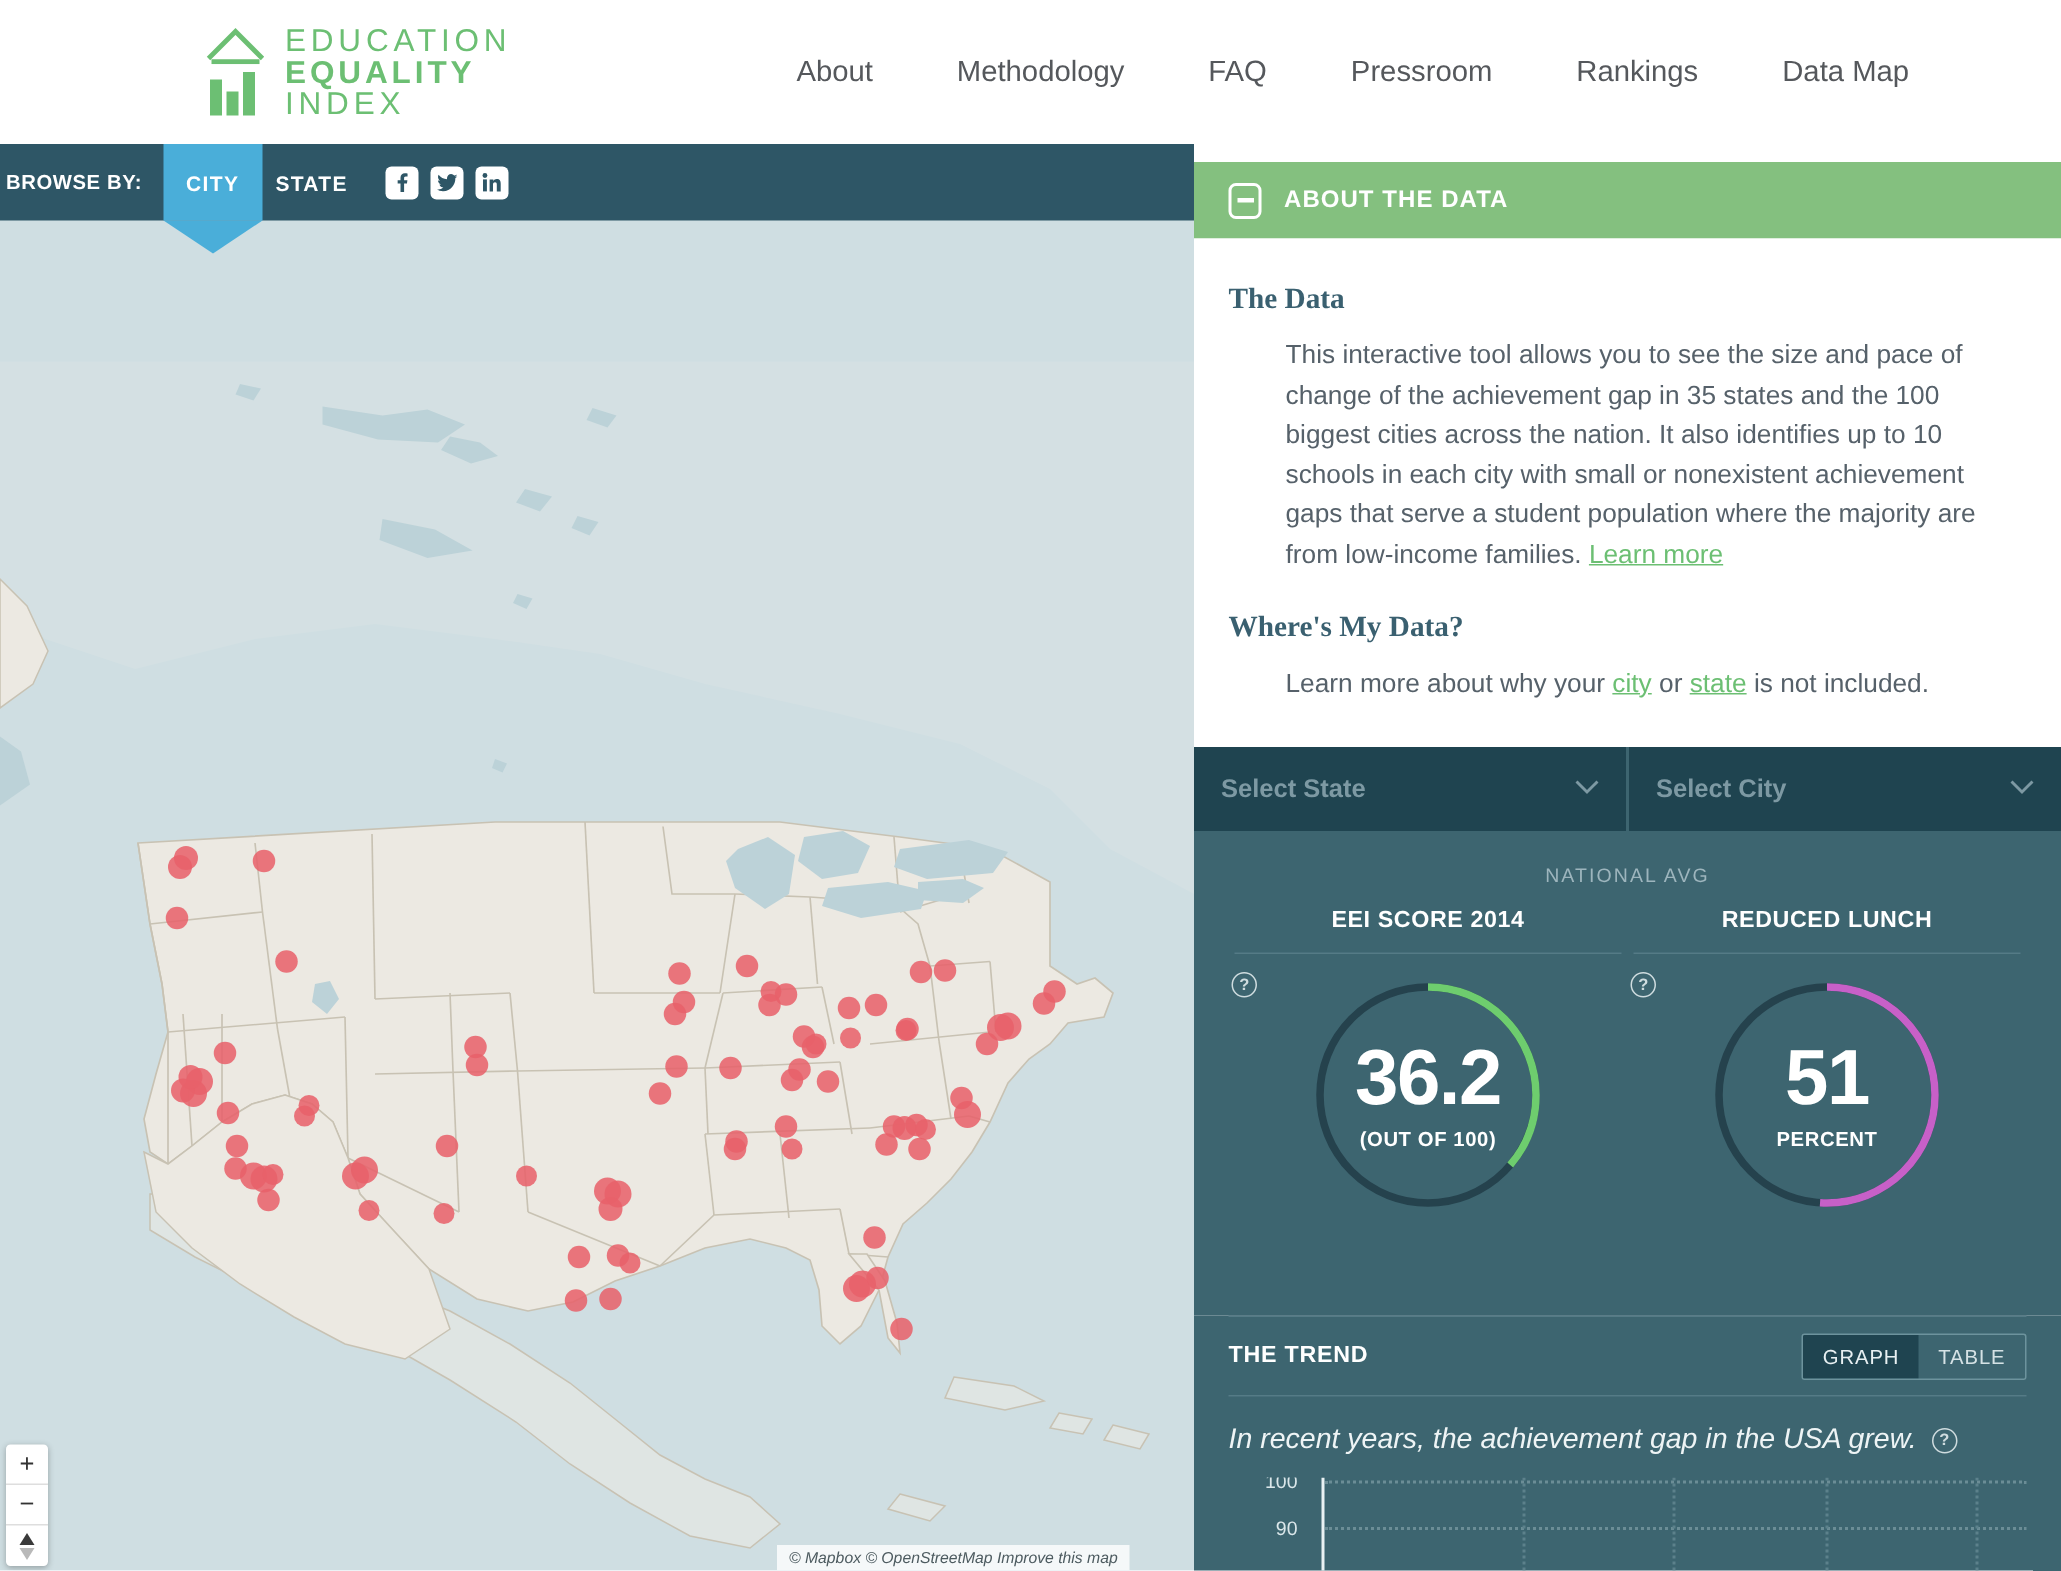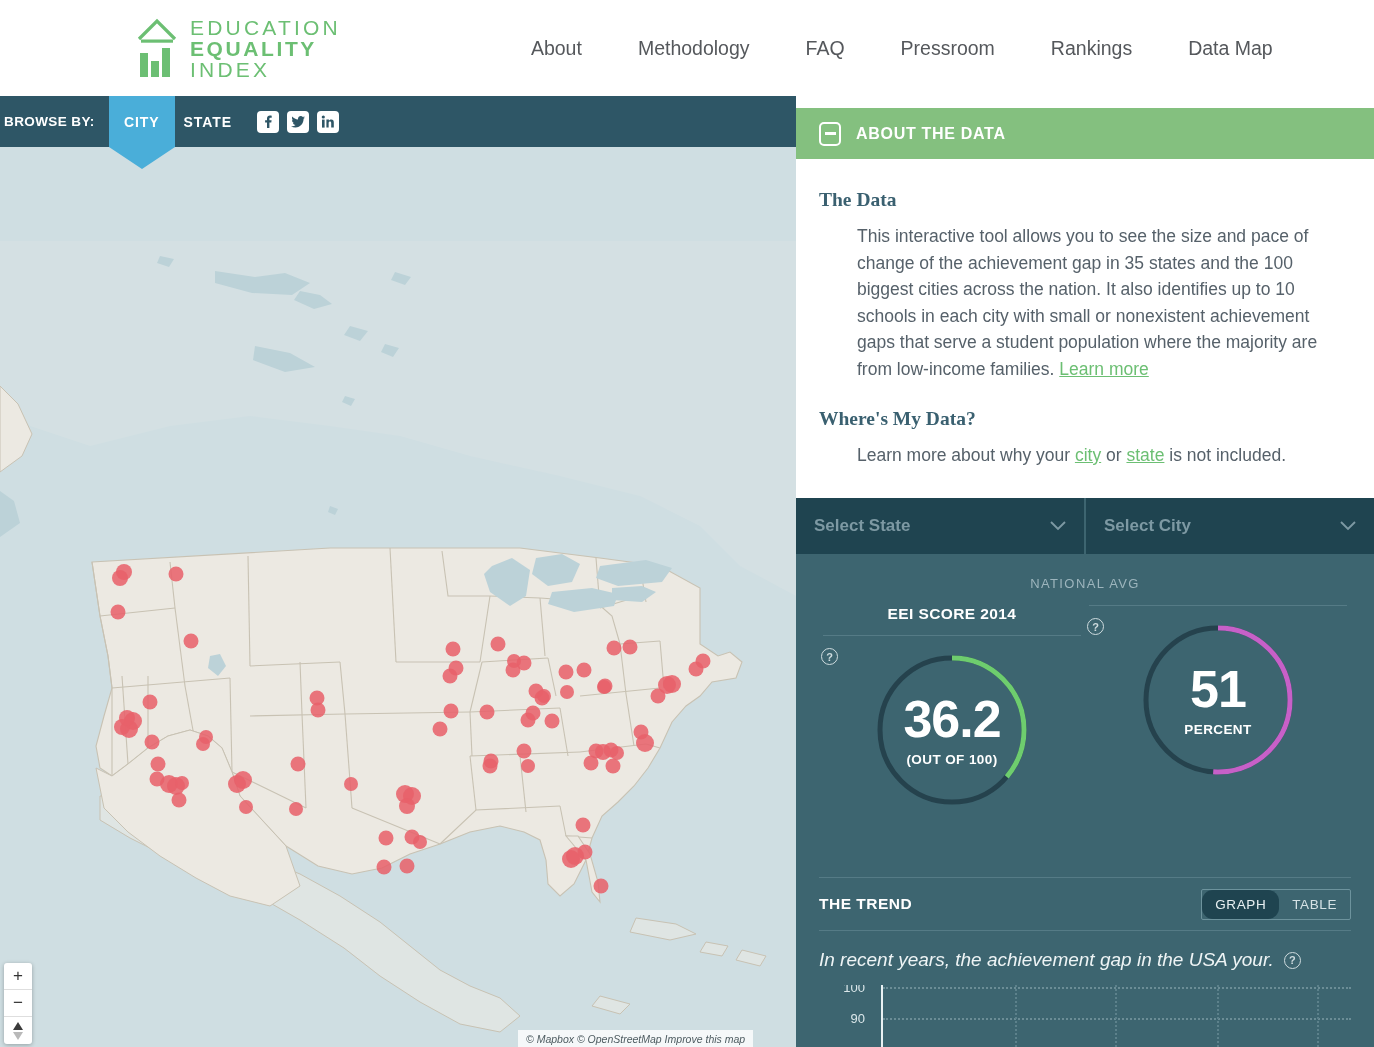--- a/index.html
+++ b/index.html
@@ -181,21 +181,21 @@
 
   
   .trend-sec { background: #3d6570; padding: 0 23px 0 23px; }
   .trend-rule { height: 1px; background: #557b86; }
   .trend-head { display: flex; align-items: center; height: 52px; }
   .trend-title { color: #fff; font-size: 15.5px; font-weight: 700; letter-spacing: .5px; flex: 1; }
   .toggle { display: flex; border: 1px solid #6d939d; border-radius: 2px; overflow: hidden; }
   .toggle-btn {
     padding: 7px 13px; font-size: 13.5px; color: #d5e2e5; cursor: pointer; letter-spacing: .6px;
   }
-  .toggle-btn.on { background: #1f4450; color: #e8f0f2; border-radius: 11px; }
+  .toggle-btn.on { background: #1f4450; color: #e8f0f2; }
   .trend-caption {
     color: #eef4f5; font-size: 19px; font-style: italic;
     display: flex; align-items: center; padding: 18px 0 14px 0;
   }
   .cap-q {
     width: 17px; height: 17px; border-radius: 50%; border: 1.6px solid #cfdcdf;
     color: #cfdcdf; font-size: 11px; font-weight: 700; font-style: normal;
     display: inline-flex; align-items: center; justify-content: center; margin-left: 10px;
     flex: 0 0 17px; cursor: pointer;
   }
@@ -560,20 +560,21 @@
               </svg>
               <div class="donut-center">
                 <div class="donut-num">36.2</div>
                 <div class="donut-sub">(OUT OF 100)</div>
               </div>
             </div>
           </div>
         </div>
 
         <div class="metric">
+          <div class="metric-title">REDUCED LUNCH</div>
           <div class="metric-rule"></div>
           <div class="donut-wrap">
             <span class="qmark">?</span>
             <div class="donut">
               <svg width="160" height="160" viewBox="0 0 160 160" id="donut-lunch">
                 <circle cx="80" cy="80" r="72" fill="none" stroke="#25424d" stroke-width="5"></circle>
                 <circle class="arc" cx="80" cy="80" r="72" fill="none" stroke="#c760c8" stroke-width="5" stroke-linecap="butt" transform="rotate(-90 80 80)" stroke-dasharray="230.7185644796344 221.6707776372958"></circle>
               </svg>
               <div class="donut-center">
                 <div class="donut-num">51</div>
@@ -590,21 +591,21 @@
       <div class="trend-head">
         <span class="trend-title">THE TREND</span>
         <span class="toggle">
           <span class="toggle-btn on">GRAPH</span>
           <span class="toggle-btn">TABLE</span>
         </span>
       </div>
       <div class="trend-rule"></div>
 
       <div class="trend-caption">
-        <span>In recent years, the achievement gap in the USA your.</span>
+        <span>In recent years, the achievement gap in the USA grew.</span>
         <span class="cap-q">?</span>
       </div>
 
       <div class="chart-box">
         <div class="y-lab" style="left:4px; top:-5px;">100</div>
         <div class="y-lab" style="left:4px; top:26px;">90</div>
         <div class="axis-v"></div>
         <div class="grid-h" style="top:2px;"></div>
         <div class="grid-h" style="top:33px;"></div>
         <div class="grid-v" style="left:196px;"></div>

